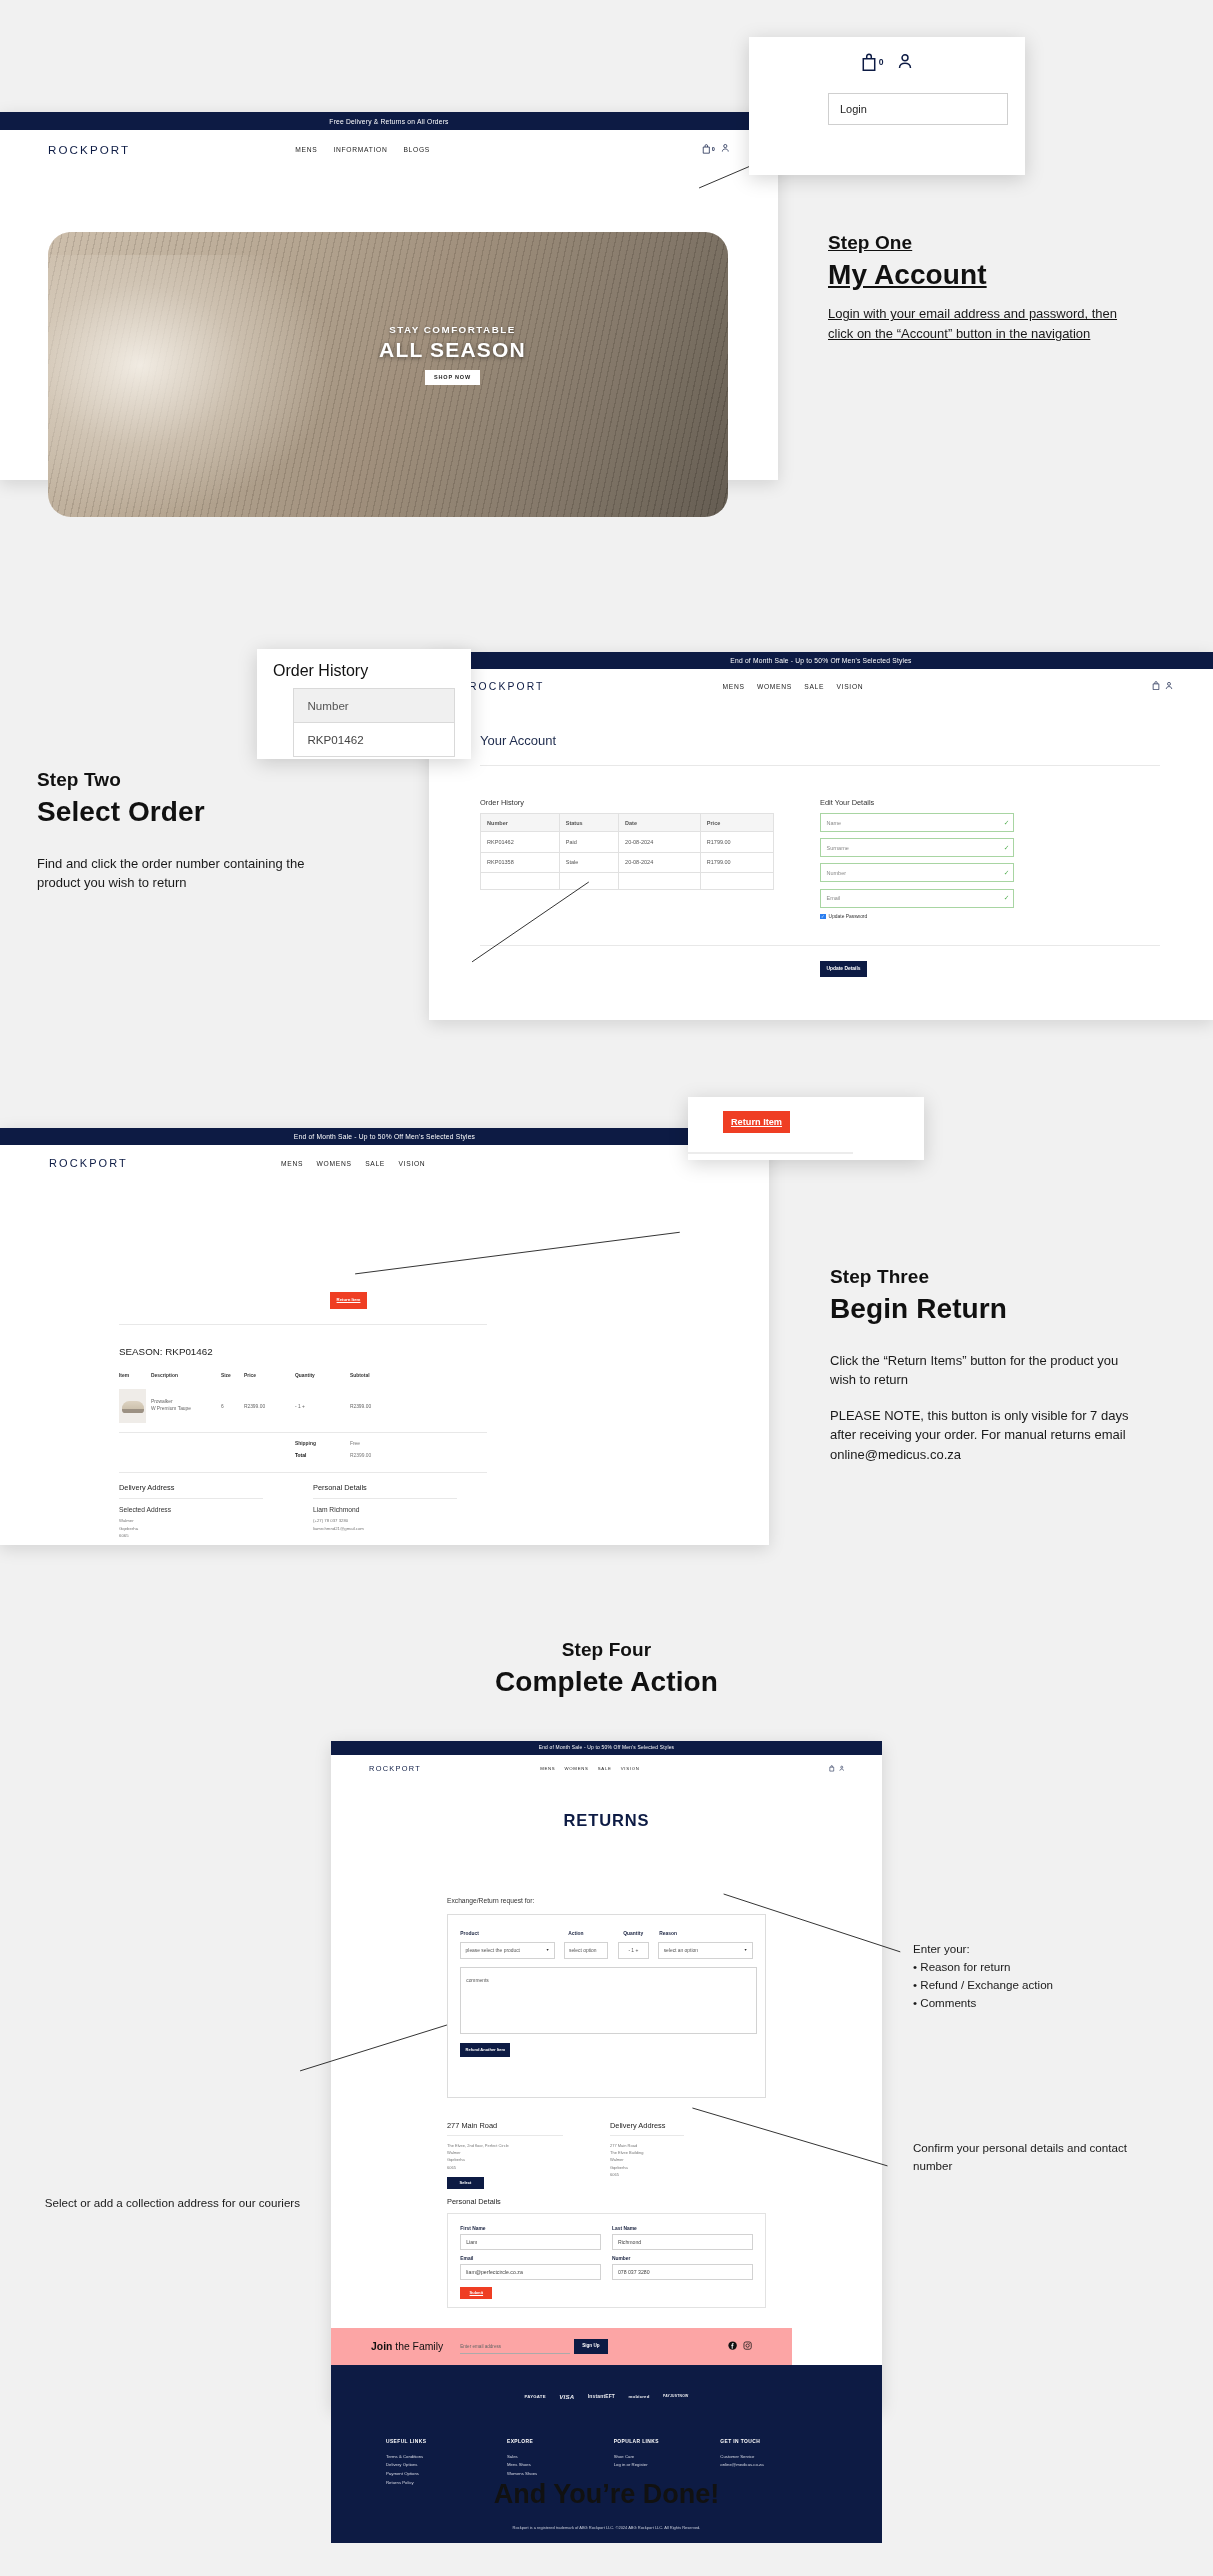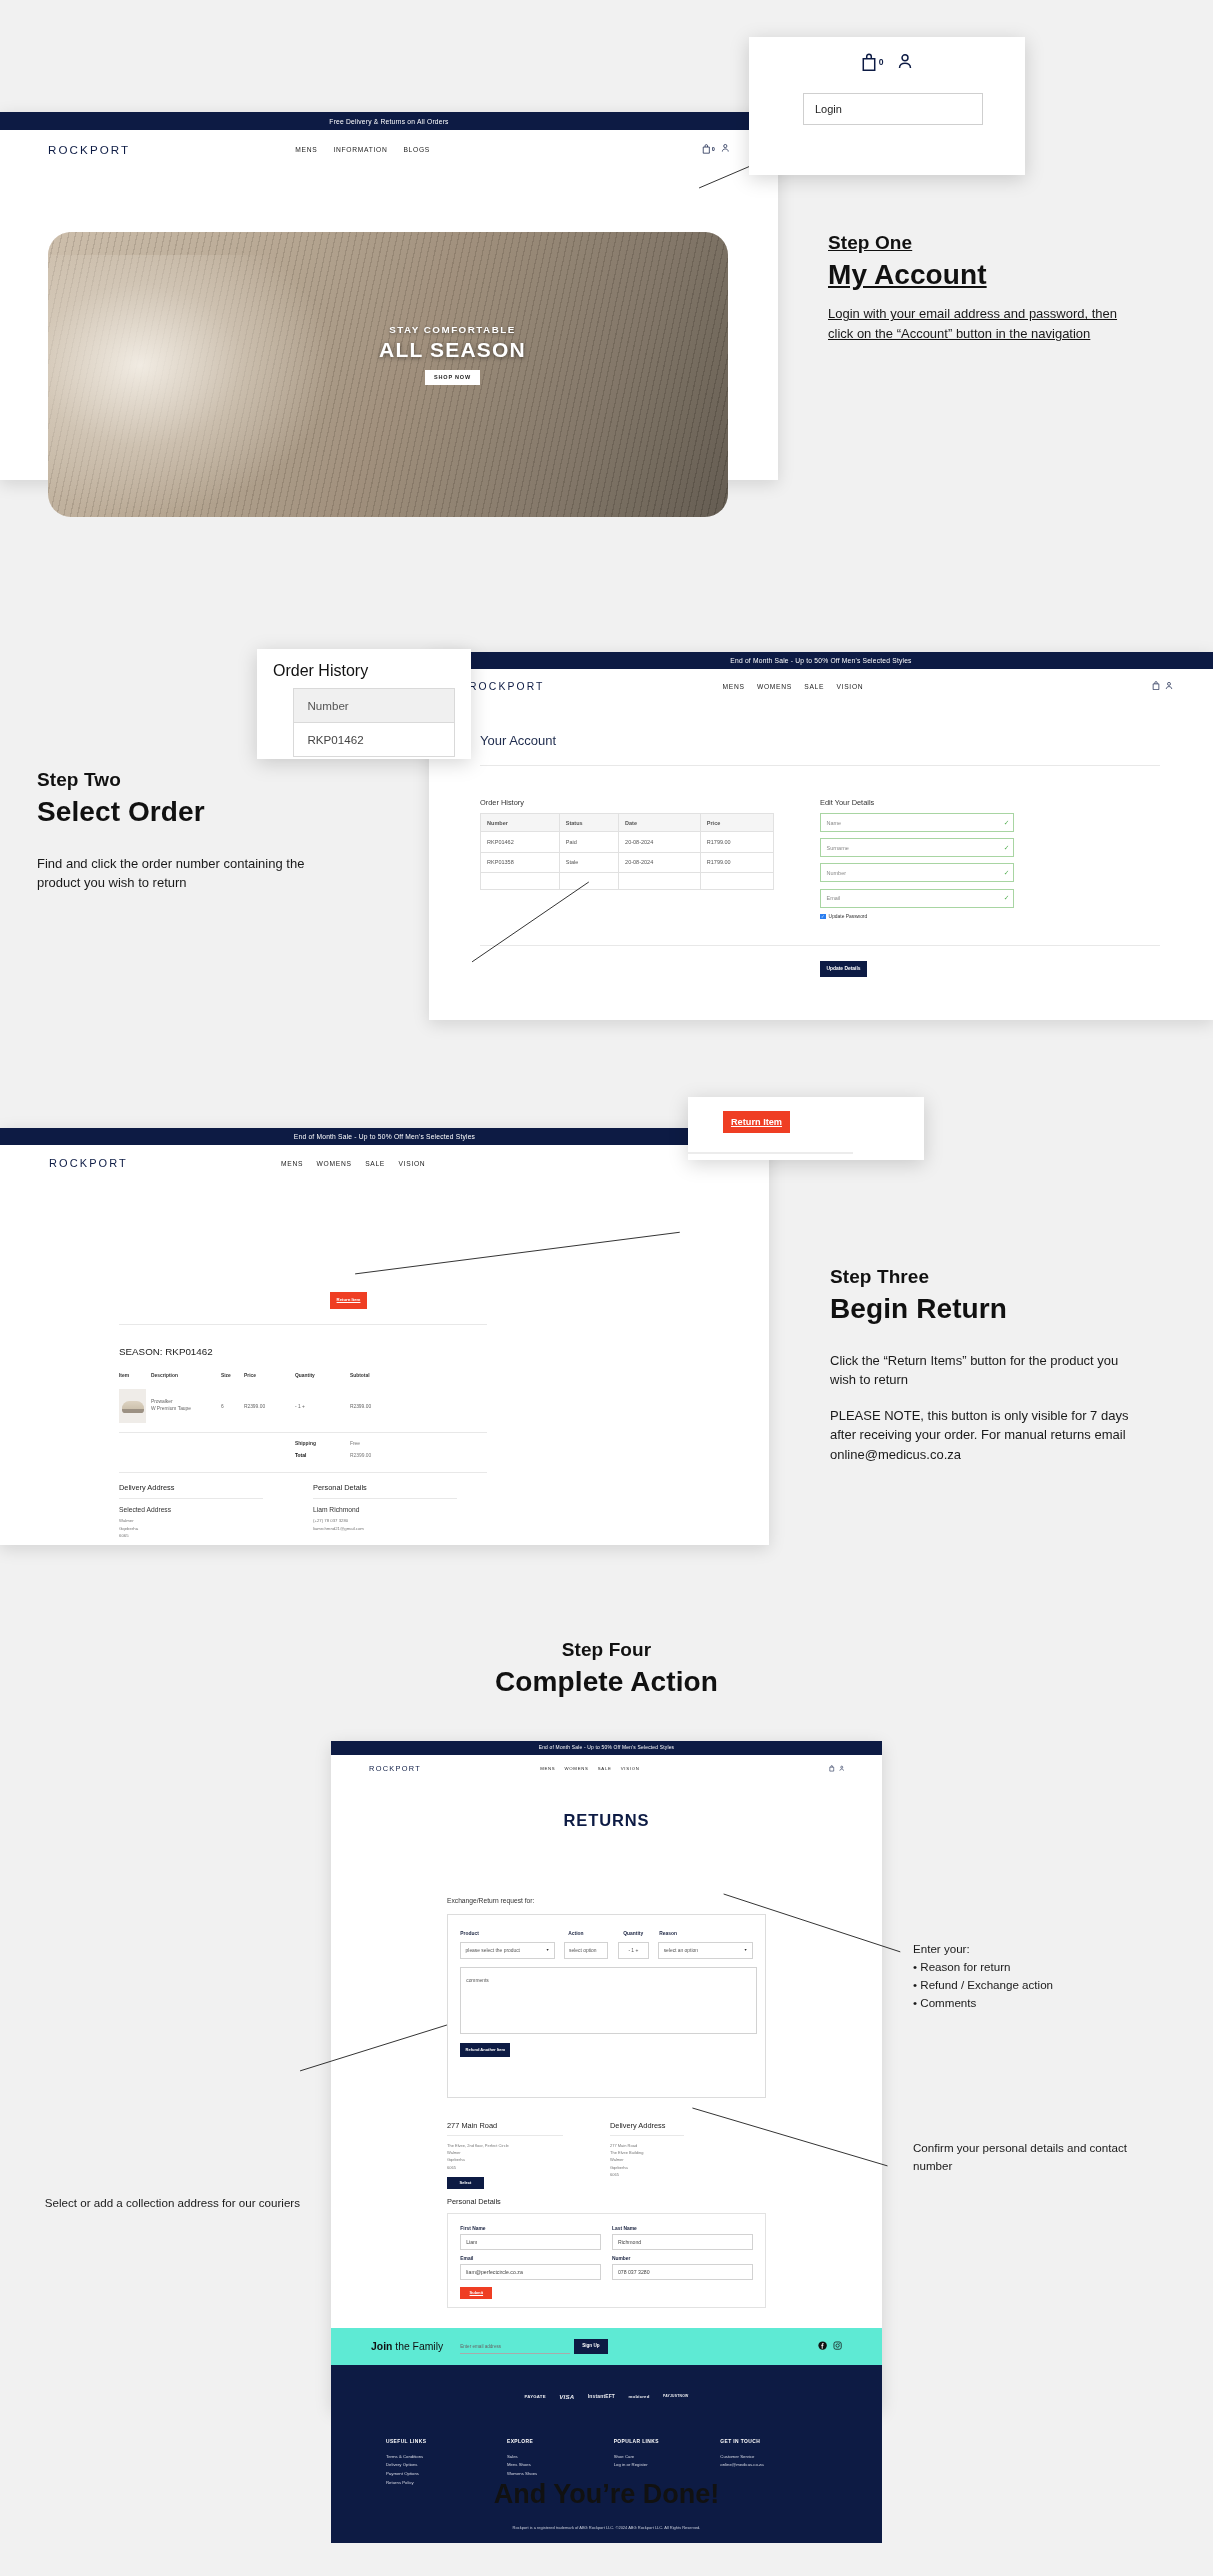--- a/index.html
+++ b/index.html
@@ -64,21 +64,21 @@
   .hero-txt { position:absolute; right:0; left:0; text-align:center; color:#fff; z-index:3; }
   .hero-sub { font-size:9.8px; letter-spacing:1.5px; font-weight:bold; text-shadow:0 1.2px 3.1px rgba(0,0,0,.5); }
   .hero-main { font-size:21px; letter-spacing:1.2px; font-weight:bold; margin-top:2.5px; text-shadow:0 1.2px 4.3px rgba(0,0,0,.55); }
   .hero-btn {
     display:inline-block; background:#fff; color:#222; font-size:5.5px; letter-spacing:0.8px;
     padding:4.3px 8.6px; margin-top:8.6px; font-weight:600;
   }
 
   
   .callout { background:#fff; box-shadow: 0 4.3px 18.4px rgba(0,0,0,.17); }
-  .callout-inputbox { border:0.6px solid #cfcfcf; }
+  .callout-inputbox { border:0.6px solid #cfcfcf;margin-left:25px; }
 
   
   table.mini { border-collapse: collapse; width:100%; }
   table.mini th, table.mini td {
     border:0.6px solid #e1e1e1; text-align:left; color:#555;
   }
 
   .field-ok {
     border:0.6px solid #a8d5a2; background:#fff; position:relative;
   }
@@ -498,21 +498,21 @@
         <div style="width:141px;">
           <div style="font-size:4.9px;font-weight:bold;color:#1a2340;">Number</div>
           <div style="margin-top:3.7px;height:16px;border:0.6px solid #d2d2d2;display:flex;align-items:center;padding-left:4.9px;">
             <span style="font-size:5.2px;color:#444;">078 037 3280</span>
           </div>
         </div>
       </div>
       <div class="btn-red" style="margin-top:6.1px;width:32px;height:12.3px;font-size:4px;line-height:12.3px;">Submit</div>
     </div>
 
-    <div class="abs" style="left:0;top:587px;width:551px;height:37px;background:#5eead4;display:flex;align-items:center;padding:0 40px;">
+    <div class="abs" style="left:0;top:587px;width:461px;height:37px;background:#fca5a5;display:flex;align-items:center;padding:0 40px;">
       <div style="font-size:10.4px;color:#111;">
         <span style="font-weight:bold;">Join</span><span> the Family</span>
       </div>
       <div style="margin-left:17px;width:110px;border-bottom:0.6px solid #aaa;padding-bottom:2.5px;">
         <span style="font-size:4.6px;color:#666;">Enter email address</span>
       </div>
       <div class="btn-navy" style="margin-left:3.7px;width:34px;height:14.7px;font-size:4.6px;line-height:14.7px;">Sign Up</div>
       <div style="margin-left:auto;display:flex;gap:5.5px;">
         <span>
           <svg width="9.2" height="9.2" viewBox="0 0 24 24" fill="#111">

